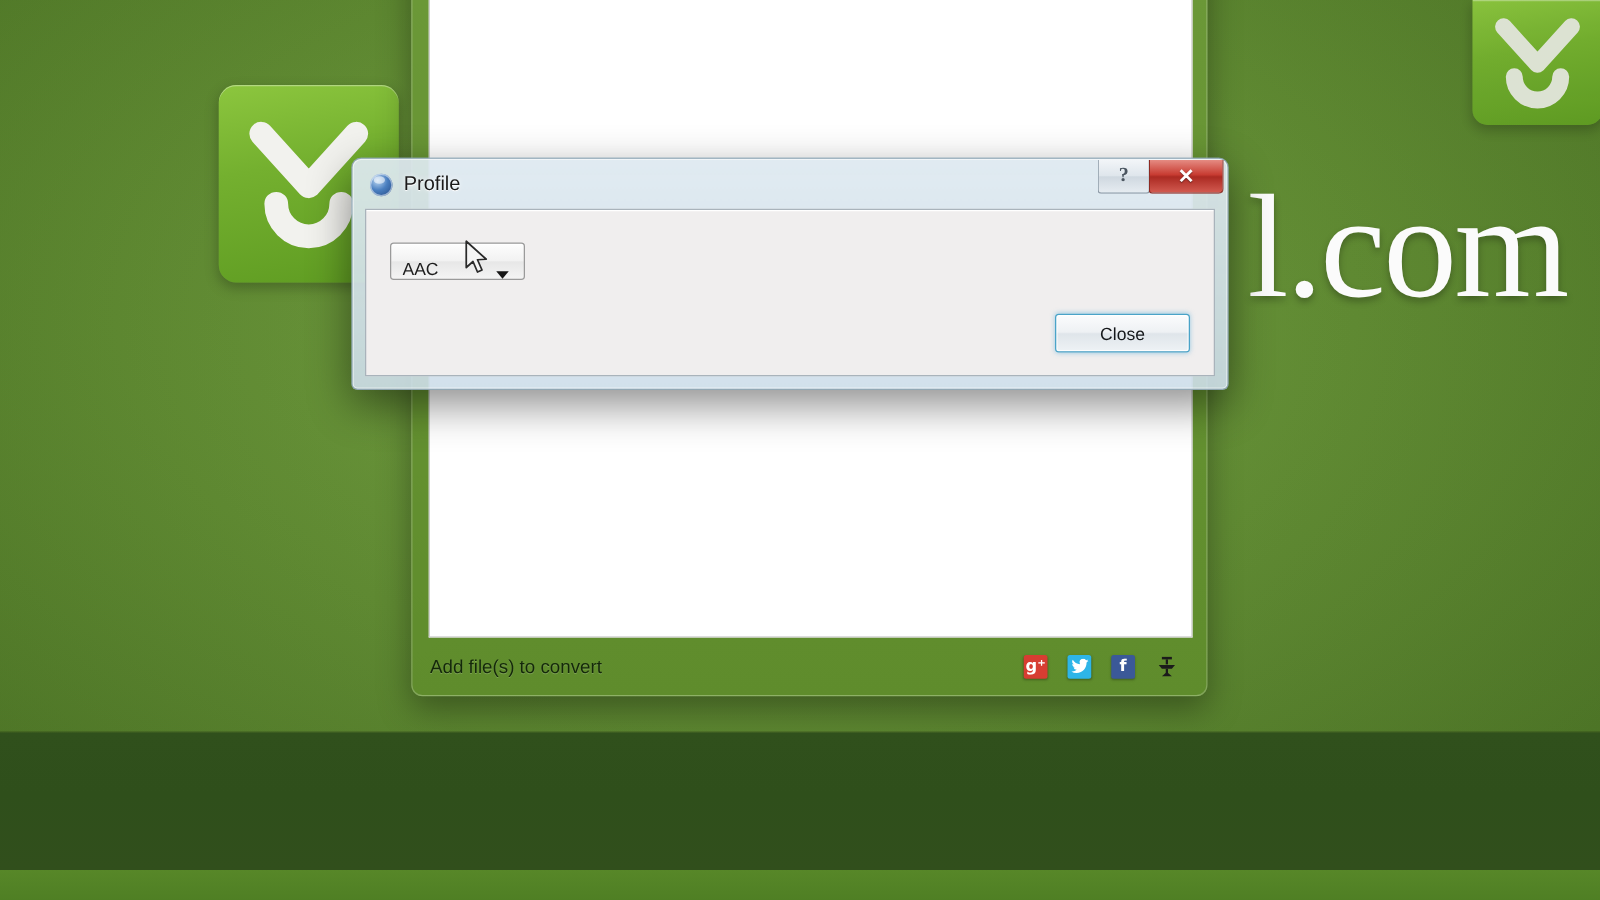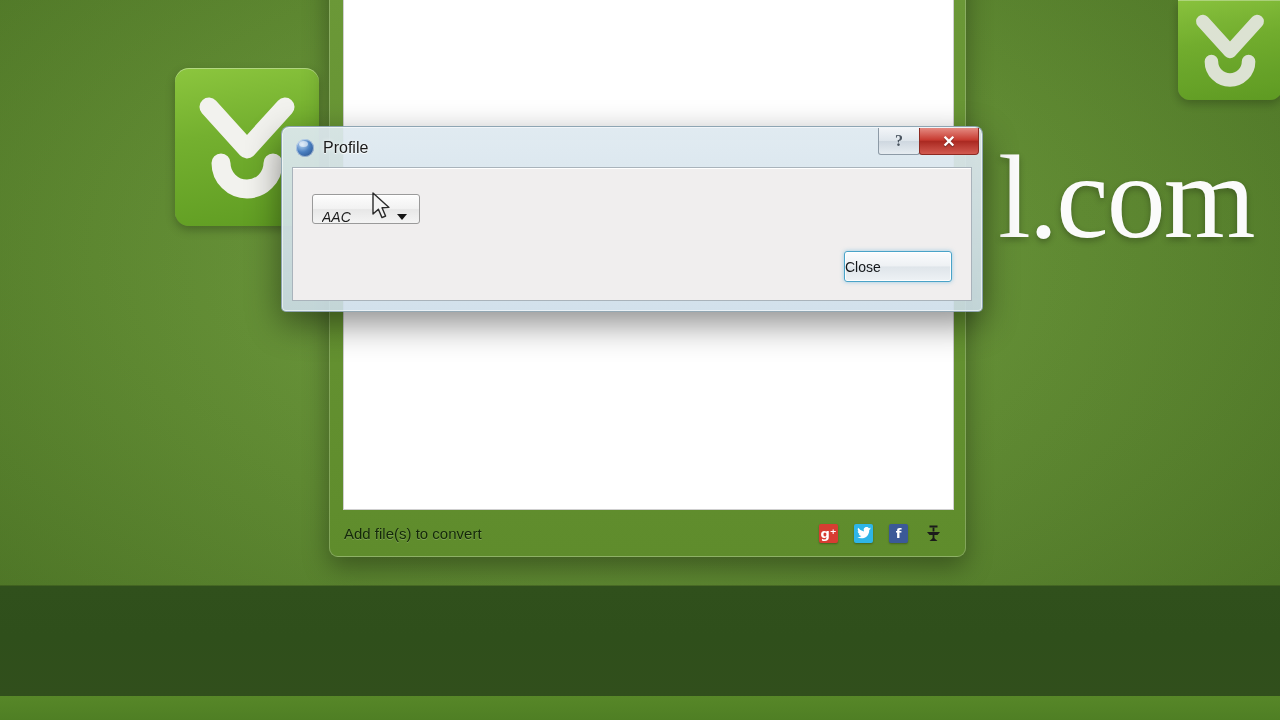--- a/index.html
+++ b/index.html
@@ -149,44 +149,43 @@
   }
   #profile-row{
     position:absolute;left:19px;top:26px;right:19px;height:30px;
     display:flex;align-items:center;
   }
   .combo{
     height:30px;box-sizing:border-box;
     background:linear-gradient(180deg,#fdfdfd 0%,#f2f2f2 48%,#e7e7e7 52%,#f4f4f4 100%);
     border:1px solid #9a9a9a;border-radius:3px;
     box-shadow:inset 0 1px 0 rgba(255,255,255,.9);
-    display:flex;align-items:center;
+    display:flex;align-items:flex-end;
     padding:16px 4px 0 9px;
     position:relative;
-    font-style:italic;
   }
   .combo .combo-text{
     flex:1 1 auto;font-size:14px;color:#1c1c1c;white-space:nowrap;overflow:hidden;
   }
   .caret{
     width:0;height:0;flex:0 0 auto;margin:0 8px 0 6px;
     border-left:5px solid transparent;border-right:5px solid transparent;
     border-top:6px solid #151515;
   }
   #combo-format{width:108px;}
   #combo-quality{flex:1 1 auto;margin-left:17px;}
 
   #btn-dlg-close{
     position:absolute;right:19px;bottom:18px;
     width:108px;height:31px;box-sizing:border-box;
     border:1px solid #4aa3c8;border-radius:3px;
     background:linear-gradient(180deg,#fbfcfd 0%,#eef1f4 47%,#dfe5ea 52%,#eef2f5 100%);
     box-shadow:0 0 0 1px rgba(255,255,255,.9) inset, 0 0 4px rgba(80,170,215,.55);
     font-size:14px;color:#14171a;
-    display:flex;align-items:center;
+    display:flex;align-items:center;justify-content:center;
     cursor:pointer;
   }
 
   
   #cursor{position:absolute;left:371px;top:192px;width:22px;height:30px;pointer-events:none;}
 </style>
 </head>
 <body>
 
 <div id="desktop">

